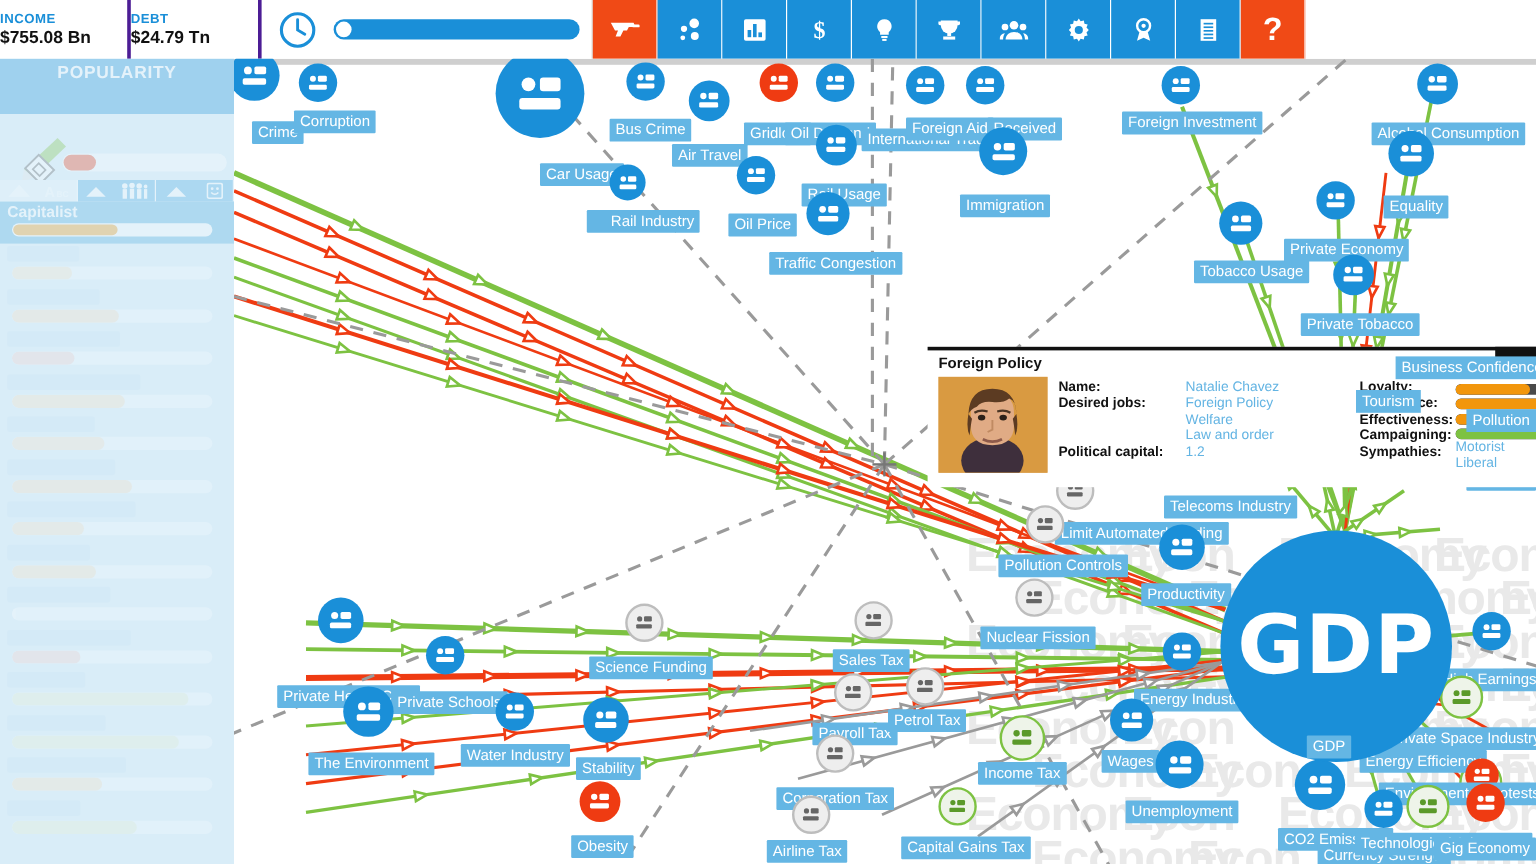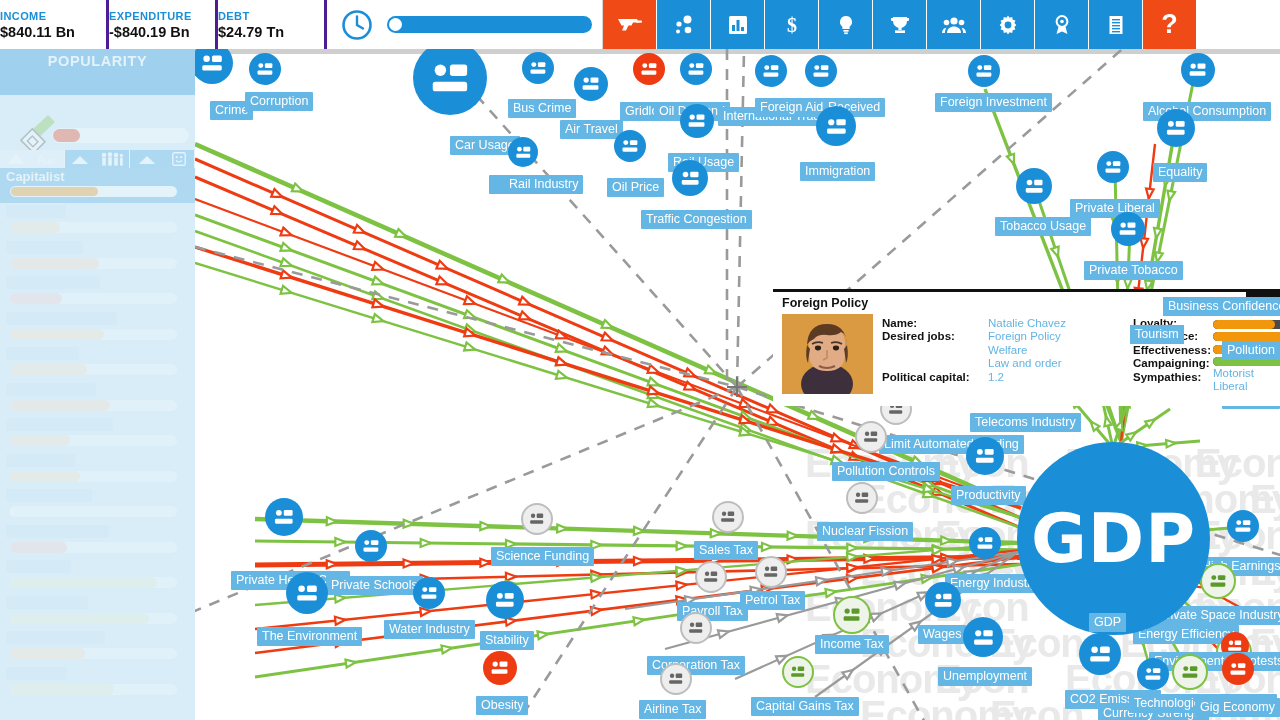--- a/index.html
+++ b/index.html
@@ -72,25 +72,21 @@
   #ttcorner{position:absolute;right:0;top:-3px;width:34px;height:19px;background:#111111;}
   .float-lbl{position:absolute;background:#64b6e4;color:#fff;font-size:12.5px;line-height:17px;padding:1px 5px;white-space:nowrap;}
 </style>
 </head>
 <body>
 
 <div id="topbar">
 
   <div class="stat">
     <div class="stat-label">INCOME</div>
-    <div class="stat-value">$840.11 Bn</div>
-  </div>
-  <div class="stat">
-    <div class="stat-label">EXPENDITURE</div>
-    <div class="stat-value">-$840.19 Bn</div>
+    <div class="stat-value">$755.08 Bn</div>
   </div>
   <div class="stat">
     <div class="stat-label">DEBT</div>
     <div class="stat-value">$24.79 Tn</div>
   </div>
 
   <div id="clockwrap">
     <span id="clockicon">
       <svg viewBox="0 0 32 32" width="32" height="32">
           <circle cx="16" cy="16" r="13.5" fill="none" stroke="#1a8fd8" stroke-width="2.6"></circle>
@@ -814,21 +810,21 @@
         </svg>
       </div>
       <div class="nlabel" style="left: 800px; top: 168px;">Tobacco Usage</div>
       <div class="nodeicon" style="left: 902px; top: 102px; width: 32px; height: 32px;">
         <svg viewBox="0 0 24 24" width="62%" height="62%">
           <circle cx="7" cy="8" r="3" fill="#ffffff"></circle>
           <rect x="12" y="5" width="9" height="6" rx="1.4" fill="#ffffff"></rect>
           <rect x="3" y="14" width="18" height="5" rx="1.4" fill="#ffffff"></rect>
         </svg>
       </div>
-      <div class="nlabel" style="left: 875px; top: 150px;">Private Liberal</div>
+      <div class="nlabel" style="left: 875px; top: 150px;">Private Economy</div>
       <div class="nodeicon" style="left: 916px; top: 163px; width: 34px; height: 34px;">
         <svg viewBox="0 0 24 24" width="62%" height="62%">
           <circle cx="7" cy="8" r="3" fill="#ffffff"></circle>
           <rect x="12" y="5" width="9" height="6" rx="1.4" fill="#ffffff"></rect>
           <rect x="3" y="14" width="18" height="5" rx="1.4" fill="#ffffff"></rect>
         </svg>
       </div>
       <div class="nlabel" style="left: 889px; top: 212px;">Private Tobacco</div>
       <div class="nodeicon" style="left: 1041px; top: 249px; width: 34px; height: 34px;">
         <svg viewBox="0 0 24 24" width="62%" height="62%">

